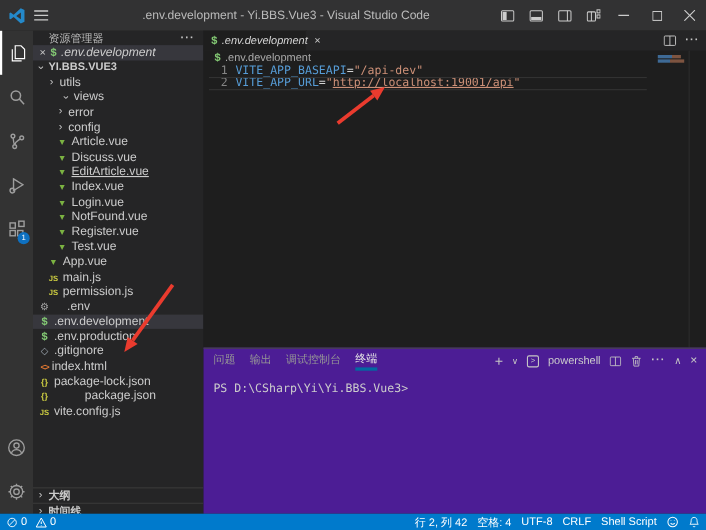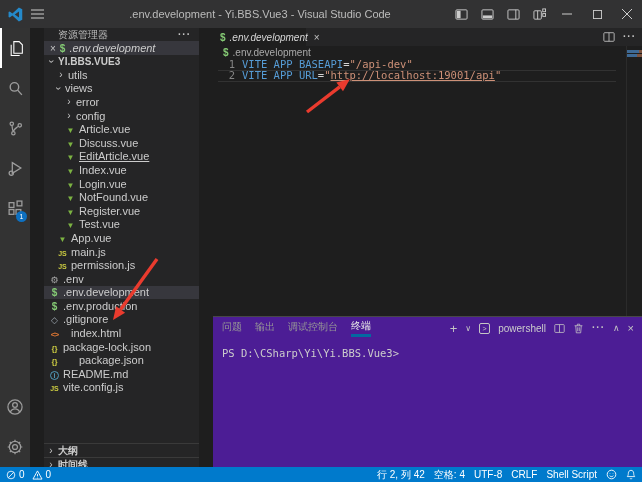--- a/index.html
+++ b/index.html
@@ -11,21 +11,21 @@
   .titlebar { position:absolute; top:0; left:0; right:0; height:28px; background:#323233;
     display:flex; align-items:center; color:#CCCCCC; }
   .tb-left { display:flex; align-items:center; gap:8px; padding-left:8px; }
   .tb-title { position:absolute; left:90px; width:340px; text-align:center; font-size:11px;
     color:#BBBBBB; white-space:nowrap; }
   .tb-right { position:absolute; right:0; top:0; height:28px; display:flex; align-items:center; }
   .tb-icon { width:26px; height:28px; display:flex; align-items:center; justify-content:center; }
   .win-btn { width:30px; height:28px; display:flex; align-items:center; justify-content:center; }
 
   
-  .main { position:absolute; top:28px; left:0; right:0; bottom:15px; display:flex;gap:14px; }
+  .main { position:absolute; top:28px; left:0; right:0; bottom:15px; display:flex; }
 
   
   .activitybar { width:30px; background:#333333; display:flex; flex-direction:column; flex:none; }
   .ab-item { position:relative; height:40px; display:flex; align-items:center; justify-content:center; }
   .ab-item.active { border-left:2px solid #FFFFFF; }
   .ab-badge { position:absolute; right:3px; bottom:6px; min-width:11px; height:11px; border-radius:6px;
     background:#0E70C0; color:#FFF; font-size:7px; line-height:11px; text-align:center; }
   .ab-spacer { flex:1; }
 
   
@@ -243,21 +243,21 @@
       </div>
       <div class="sec-header">
         <span class="chev open">›</span>
         <span>YI.BBS.VUE3</span>
       </div>
       <div id="tree">
           <div class="tree-row" style="padding-left: 12px;">
             <span class="chev">›</span>
             <span style="margin-left: 2px;">utils</span>
           </div>
-          <div class="tree-row" style="padding-left: 9px;">
+          <div class="tree-row" style="padding-left: 25px;">
             <span class="chev open">›</span>
             <span style="margin-left: 2px;">views</span>
           </div>
           <div class="tree-row" style="padding-left: 20px;">
             <span class="chev">›</span>
             <span style="margin-left: 2px;">error</span>
           </div>
           <div class="tree-row" style="padding-left: 20px;">
             <span class="chev">›</span>
             <span style="margin-left: 2px;">config</span>
@@ -301,49 +301,45 @@
           <div class="tree-row" style="padding-left: 12px;">
             <span class="t-icon"><span class="ic-js">JS</span></span>
             <span style="margin-left: 2px; text-align: center;">main.js</span>
           </div>
           <div class="tree-row" style="padding-left: 12px;">
             <span class="t-icon"><span class="ic-js">JS</span></span>
             <span style="margin-left: 2px;">permission.js</span>
           </div>
           <div class="tree-row" style="padding-left: 4px;">
             <span class="t-icon"><span class="ic-gear">⚙</span></span>
-            <span style="margin-left: 2px; text-align: center;">.env</span>
+            <span style="margin-left: 14px; text-align: center;">.env</span>
           </div>
           <div class="tree-row selected" style="padding-left: 4px;">
             <span class="t-icon"><span class="ic-dollar">$</span></span>
             <span style="margin-left: 2px;">.env.development</span>
           </div>
           <div class="tree-row" style="padding-left: 4px;">
             <span class="t-icon"><span class="ic-dollar">$</span></span>
             <span style="margin-left: 2px; text-align: center;">.env.production</span>
           </div>
           <div class="tree-row" style="padding-left: 4px;">
             <span class="t-icon"><span class="ic-diamond">◇</span></span>
             <span style="margin-left: 2px;">.gitignore</span>
           </div>
           <div class="tree-row" style="padding-left: 4px;">
             <span class="t-icon"><span class="ic-html">&lt;&gt;</span></span>
-            <span style="margin-left: 10px;">index.html</span>
+            <span style="margin-left: 0;">index.html</span>
           </div>
           <div class="tree-row" style="padding-left: 4px;">
             <span class="t-icon"><span class="ic-json">{}</span></span>
             <span style="margin-left: 2px;">package-lock.json</span>
           </div>
           <div class="tree-row" style="padding-left: 4px;">
             <span class="t-icon"><span class="ic-json">{}</span></span>
-            <span style="margin-left: 6px; padding-left: 12px;">package.json</span>
-          </div>
-          <div class="tree-row" style="padding-left: 4px;">
-            <span class="t-icon"><span class="ic-info">i</span></span>
-            <span style="margin-left: 2px;">README.md</span>
+            <span style="margin-left: 18px; padding-left: 12px;">package.json</span>
           </div>
           <div class="tree-row" style="padding-left: 4px;">
             <span class="t-icon"><span class="ic-js">JS</span></span>
             <span style="margin-left: 2px;">vite.config.js</span>
           </div>
         </div>
       <div class="sb-bottom">
         <div class="sec-header bordered">
           <span class="chev">›</span>
           <span>大纲</span>

